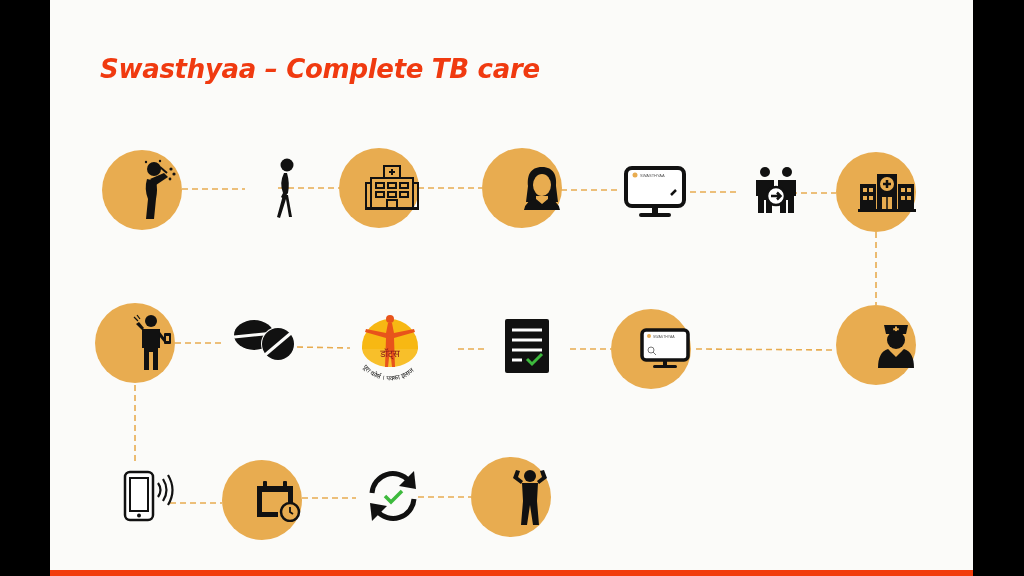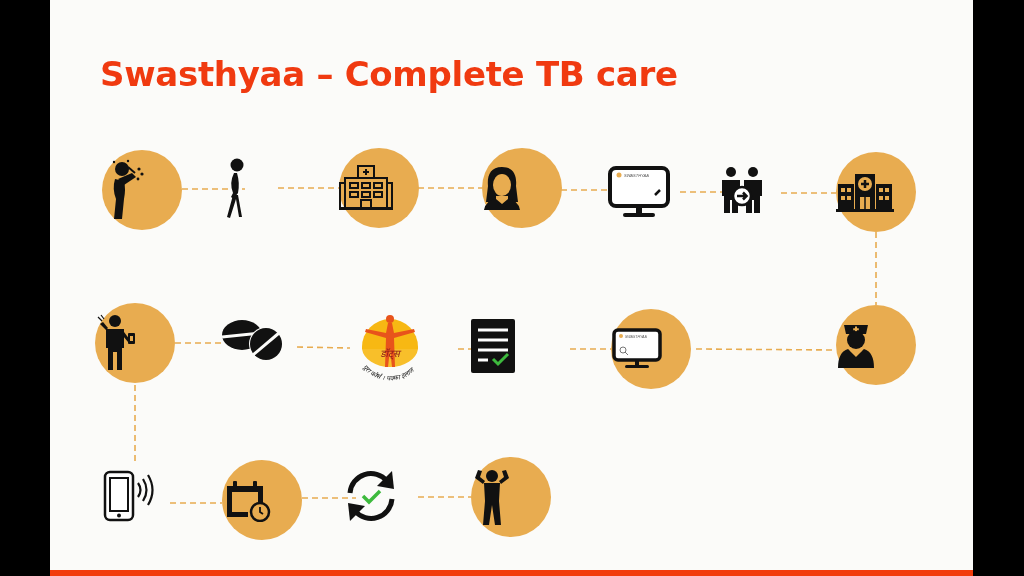--- a/index.html
+++ b/index.html
@@ -1,21 +1,21 @@
 <!DOCTYPE html>
 <html><head>
 <meta charset="utf-8">
 <style>
   html,body{margin:0;padding:0;}
   body{width:1024px;height:576px;background:#000;position:relative;overflow:hidden;font-family:"Liberation Sans",sans-serif;}
   .slide{position:absolute;left:50px;top:0;width:923px;height:576px;background:#fbfbf9;}
   .bar{position:absolute;left:0;bottom:0;width:923px;height:6px;}
-  .title{position:absolute;left:50px;top:54px;font-family:"DejaVu Sans",sans-serif;font-weight:bold;font-size:34px;letter-spacing:-0.3px;white-space:nowrap;}
+  .title{position:absolute;left:50px;top:54px;font-family:"DejaVu Sans",sans-serif;font-weight:bold;font-size:26px;letter-spacing:-0.3px;white-space:nowrap;font-style:italic;}
   svg.lines{position:absolute;left:0;top:0;width:923px;height:576px;}
-  .node{position:absolute;width:80px;height:80px;margin-left:-40px;margin-top:-40px;display:flex;align-items:center;justify-content:flex-start;font-style:italic;}
+  .node{position:absolute;width:80px;height:80px;margin-left:-40px;margin-top:-40px;display:flex;align-items:center;justify-content:flex-end;}
   .node.circle{border-radius:50%;}
   .node svg{display:block;}
 </style>
 </head>
 <body>
 
 <div class="slide">
   <div class="title" style="color:#F03A10;">Swasthyaa – Complete TB care</div>
 
   <svg class="lines" viewBox="0 0 923 576">

